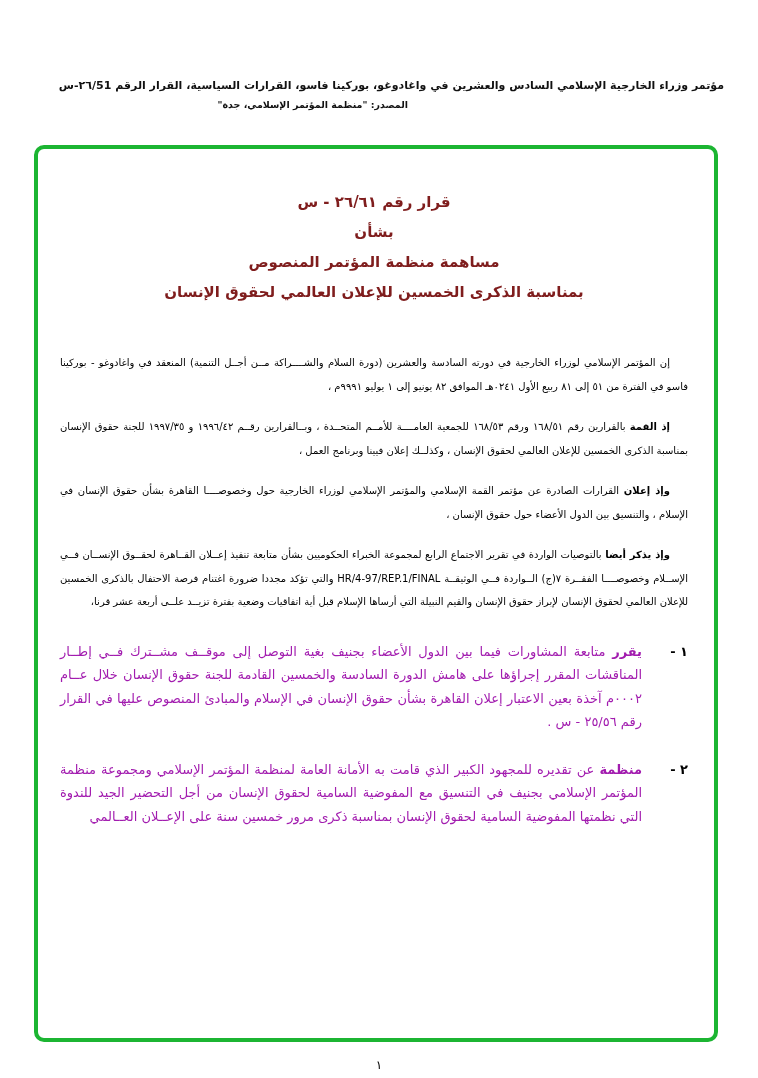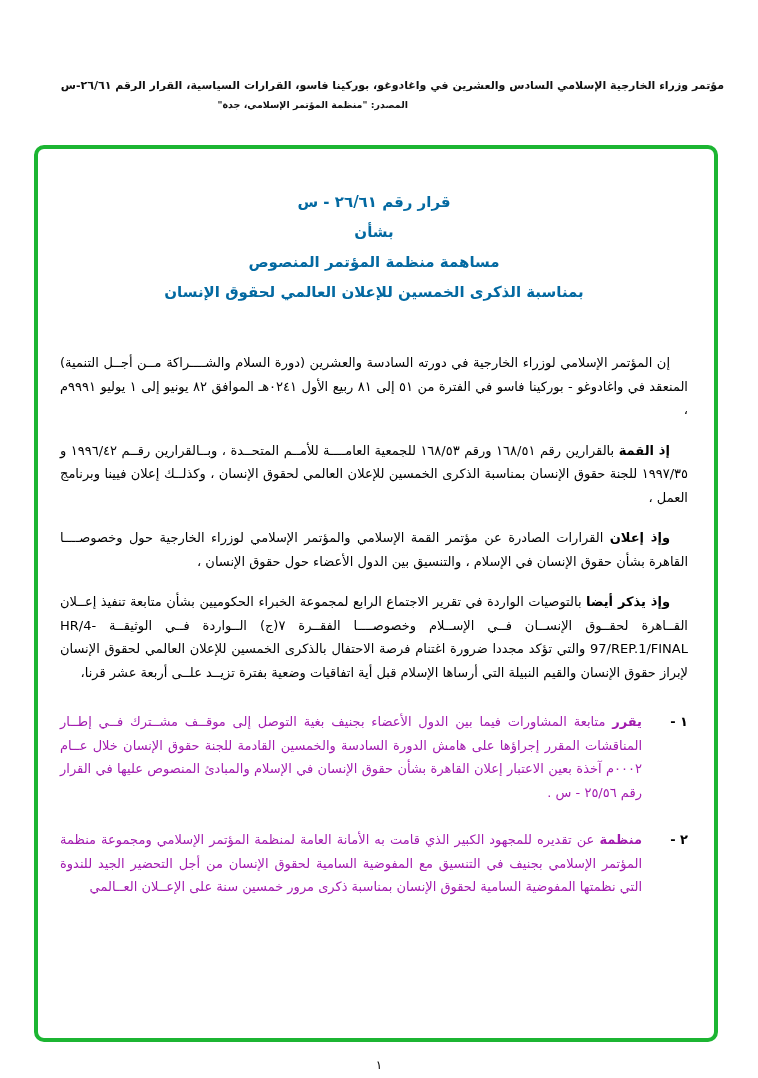--- a/index.html
+++ b/index.html
@@ -39,29 +39,29 @@
     left: 34px;
     bottom: 36px;
     border: 4px solid #1cb532;
     border-radius: 10px;
     padding: 38px 26px 18px 22px;
     background: #ffffff;
   }
   .title-block {
     text-align: center;
     font-weight: bold;
-    color: #0369a1;
+    color: #7f1d1d;
     margin-bottom: 44px;
   }
   .title-line {
     font-size: 15px;
     line-height: 30px;
   }
   .para {
-    font-size: 13px;
+    font-size: 10px;
     color: #000;
     line-height: 23.5px;
     text-align: justify;
     margin: 0 0 17px 0;
     text-indent: 18px;
   }
   .lead { font-weight: bold; }
   .items { margin-top: 26px; }
   .item {
     display: flex;
@@ -93,21 +93,21 @@
     text-align: center;
     font-size: 12px;
     color: #000;
   }
 </style>
 </head>
 <body>
 
 <div class="page">
 
-  <div class="hdr1">مؤتمر وزراء الخارجية الإسلامي السادس والعشرين في واغادوغو، بوركينا فاسو، القرارات السياسية، القرار الرقم ٢٦/٦١-س</div>
+  <div class="hdr1">مؤتمر وزراء الخارجية الإسلامي السادس والعشرين في واغادوغو، بوركينا فاسو، القرارات السياسية، القرار الرقم ٢٦/51-س</div>
 
   <div class="hdr2">المصدر:  "منظمة المؤتمر الإسلامي، جدة"</div>
 
   <div class="frame" style="border-color: rgb(28, 181, 50);">
 
     <div class="title-block">
       <div class="title-line">قرار رقم ٢٦/٦١ - س</div>
       <div class="title-line">بشأن</div>
       <div class="title-line">مساهمة منظمة المؤتمر المنصوص</div>
       <div class="title-line">بمناسبة الذكرى الخمسين للإعلان العالمي لحقوق الإنسان</div>

